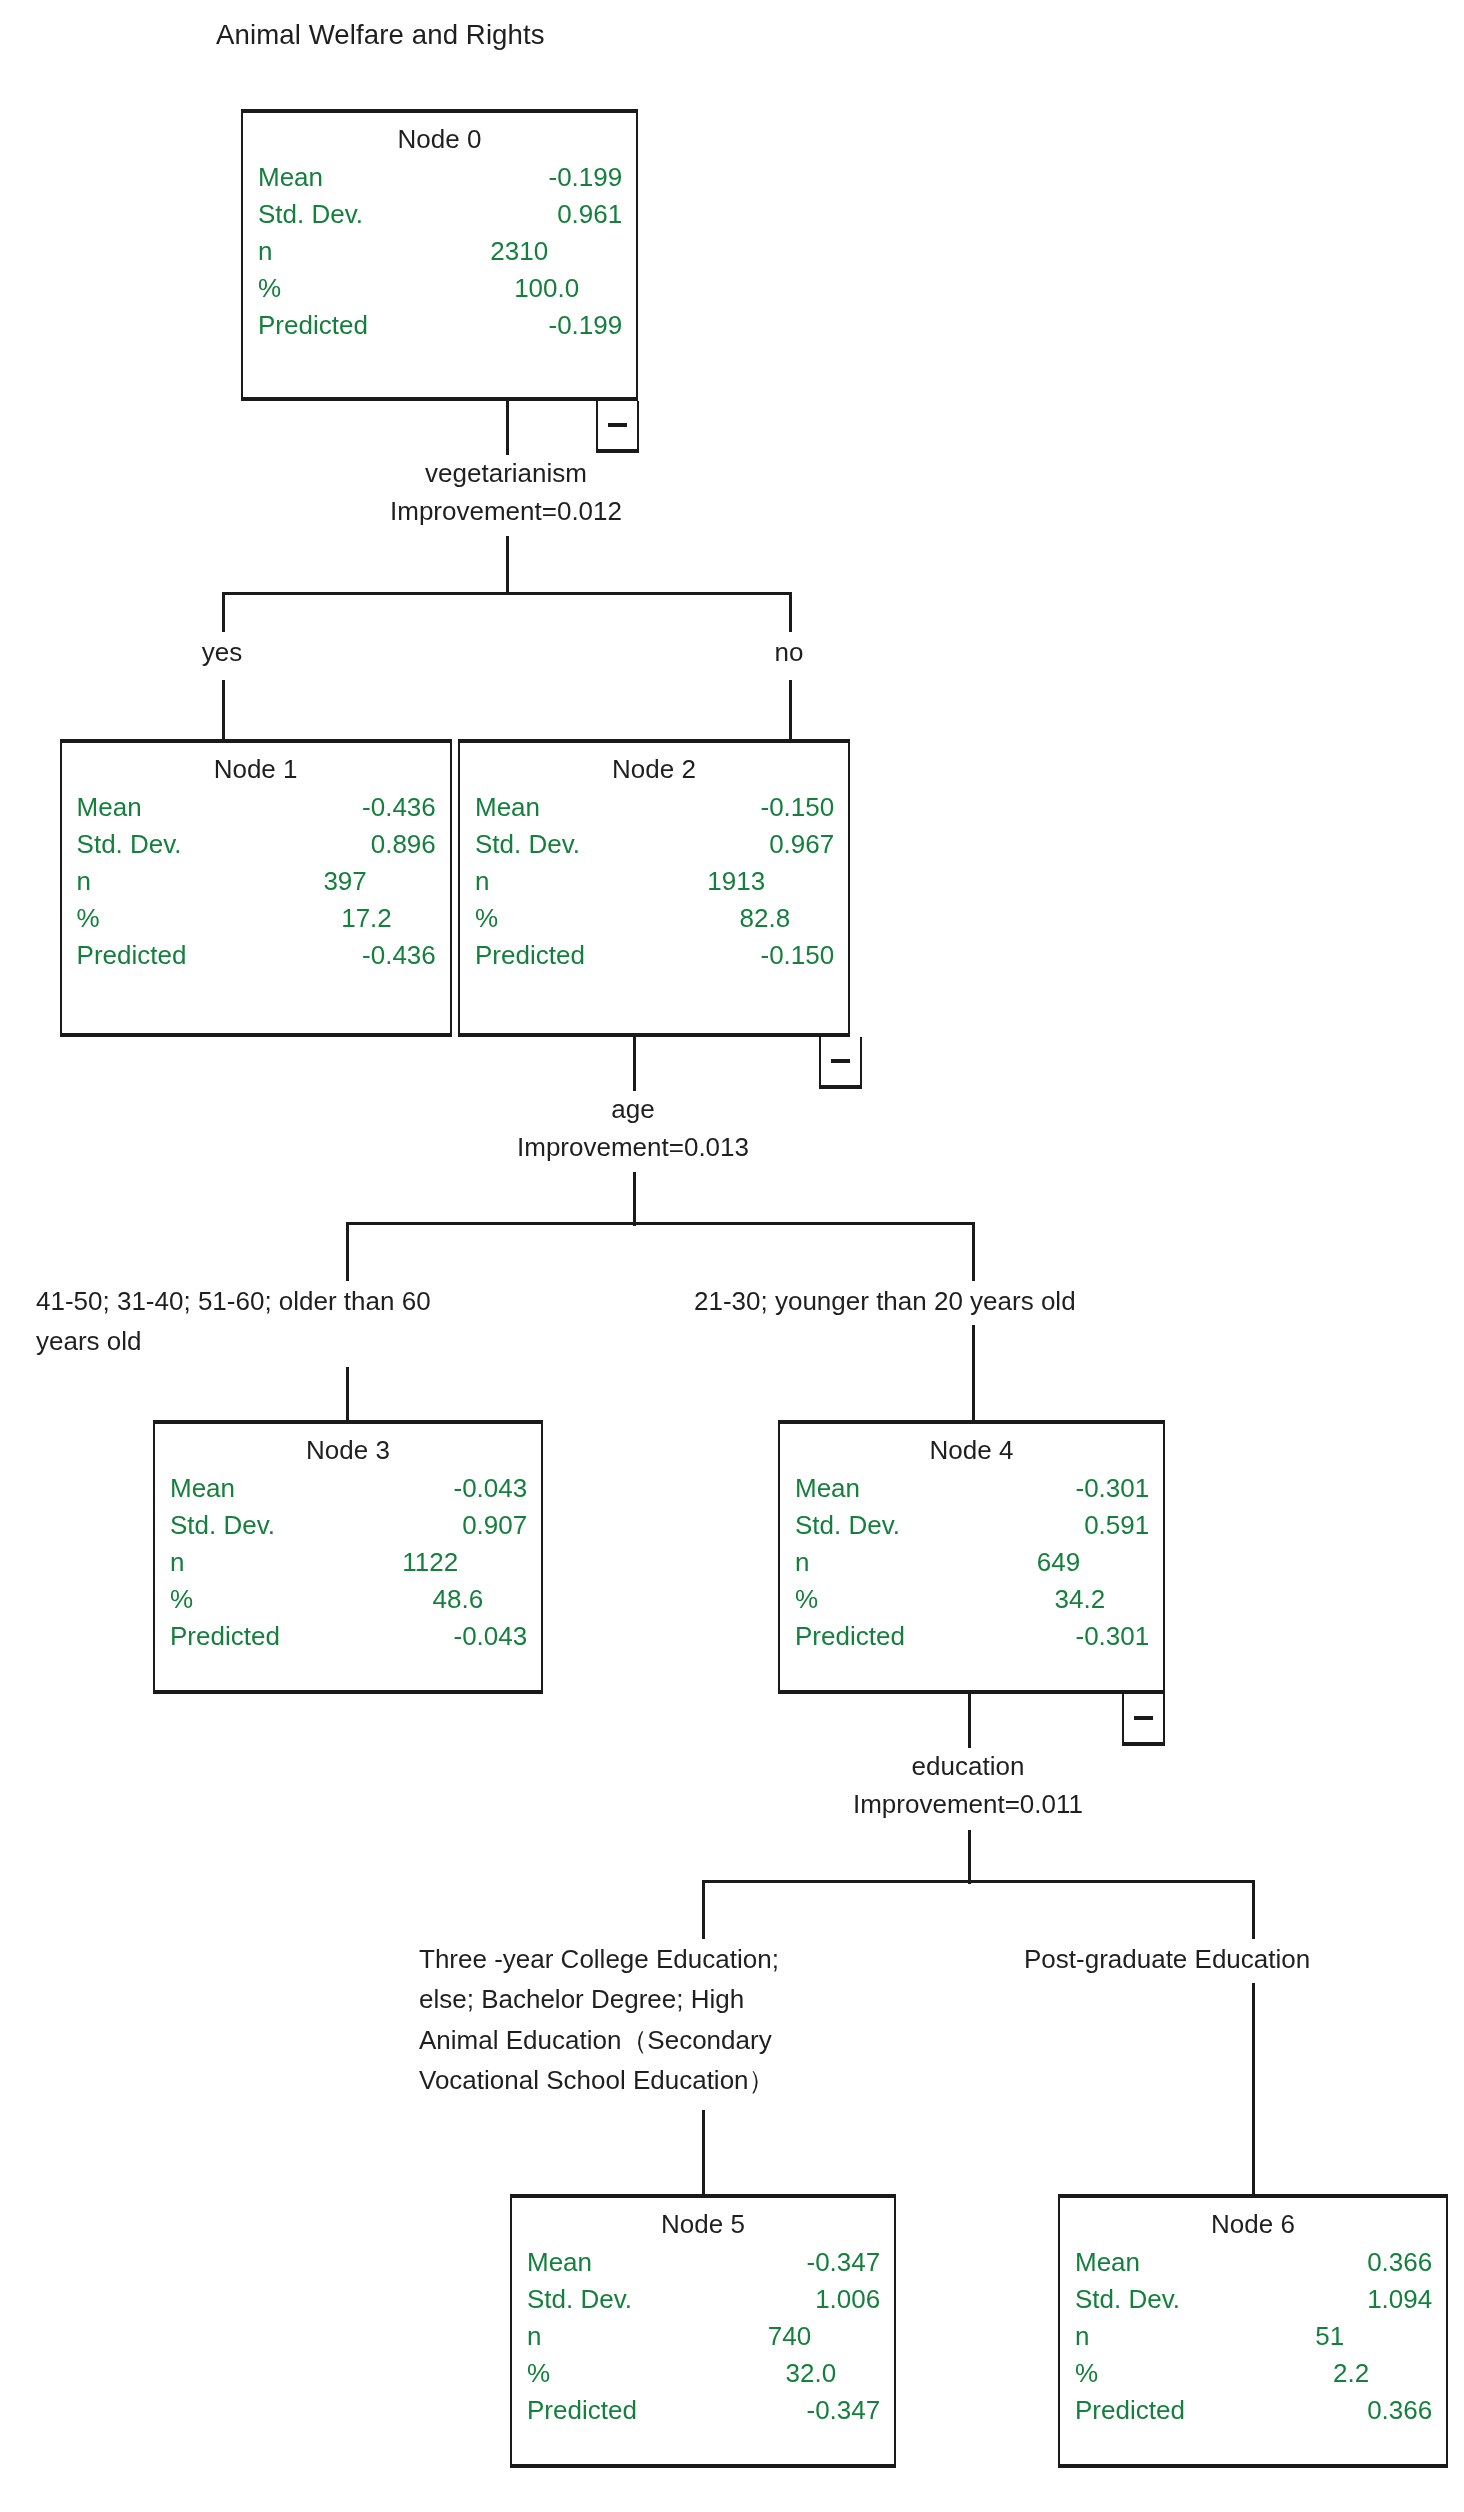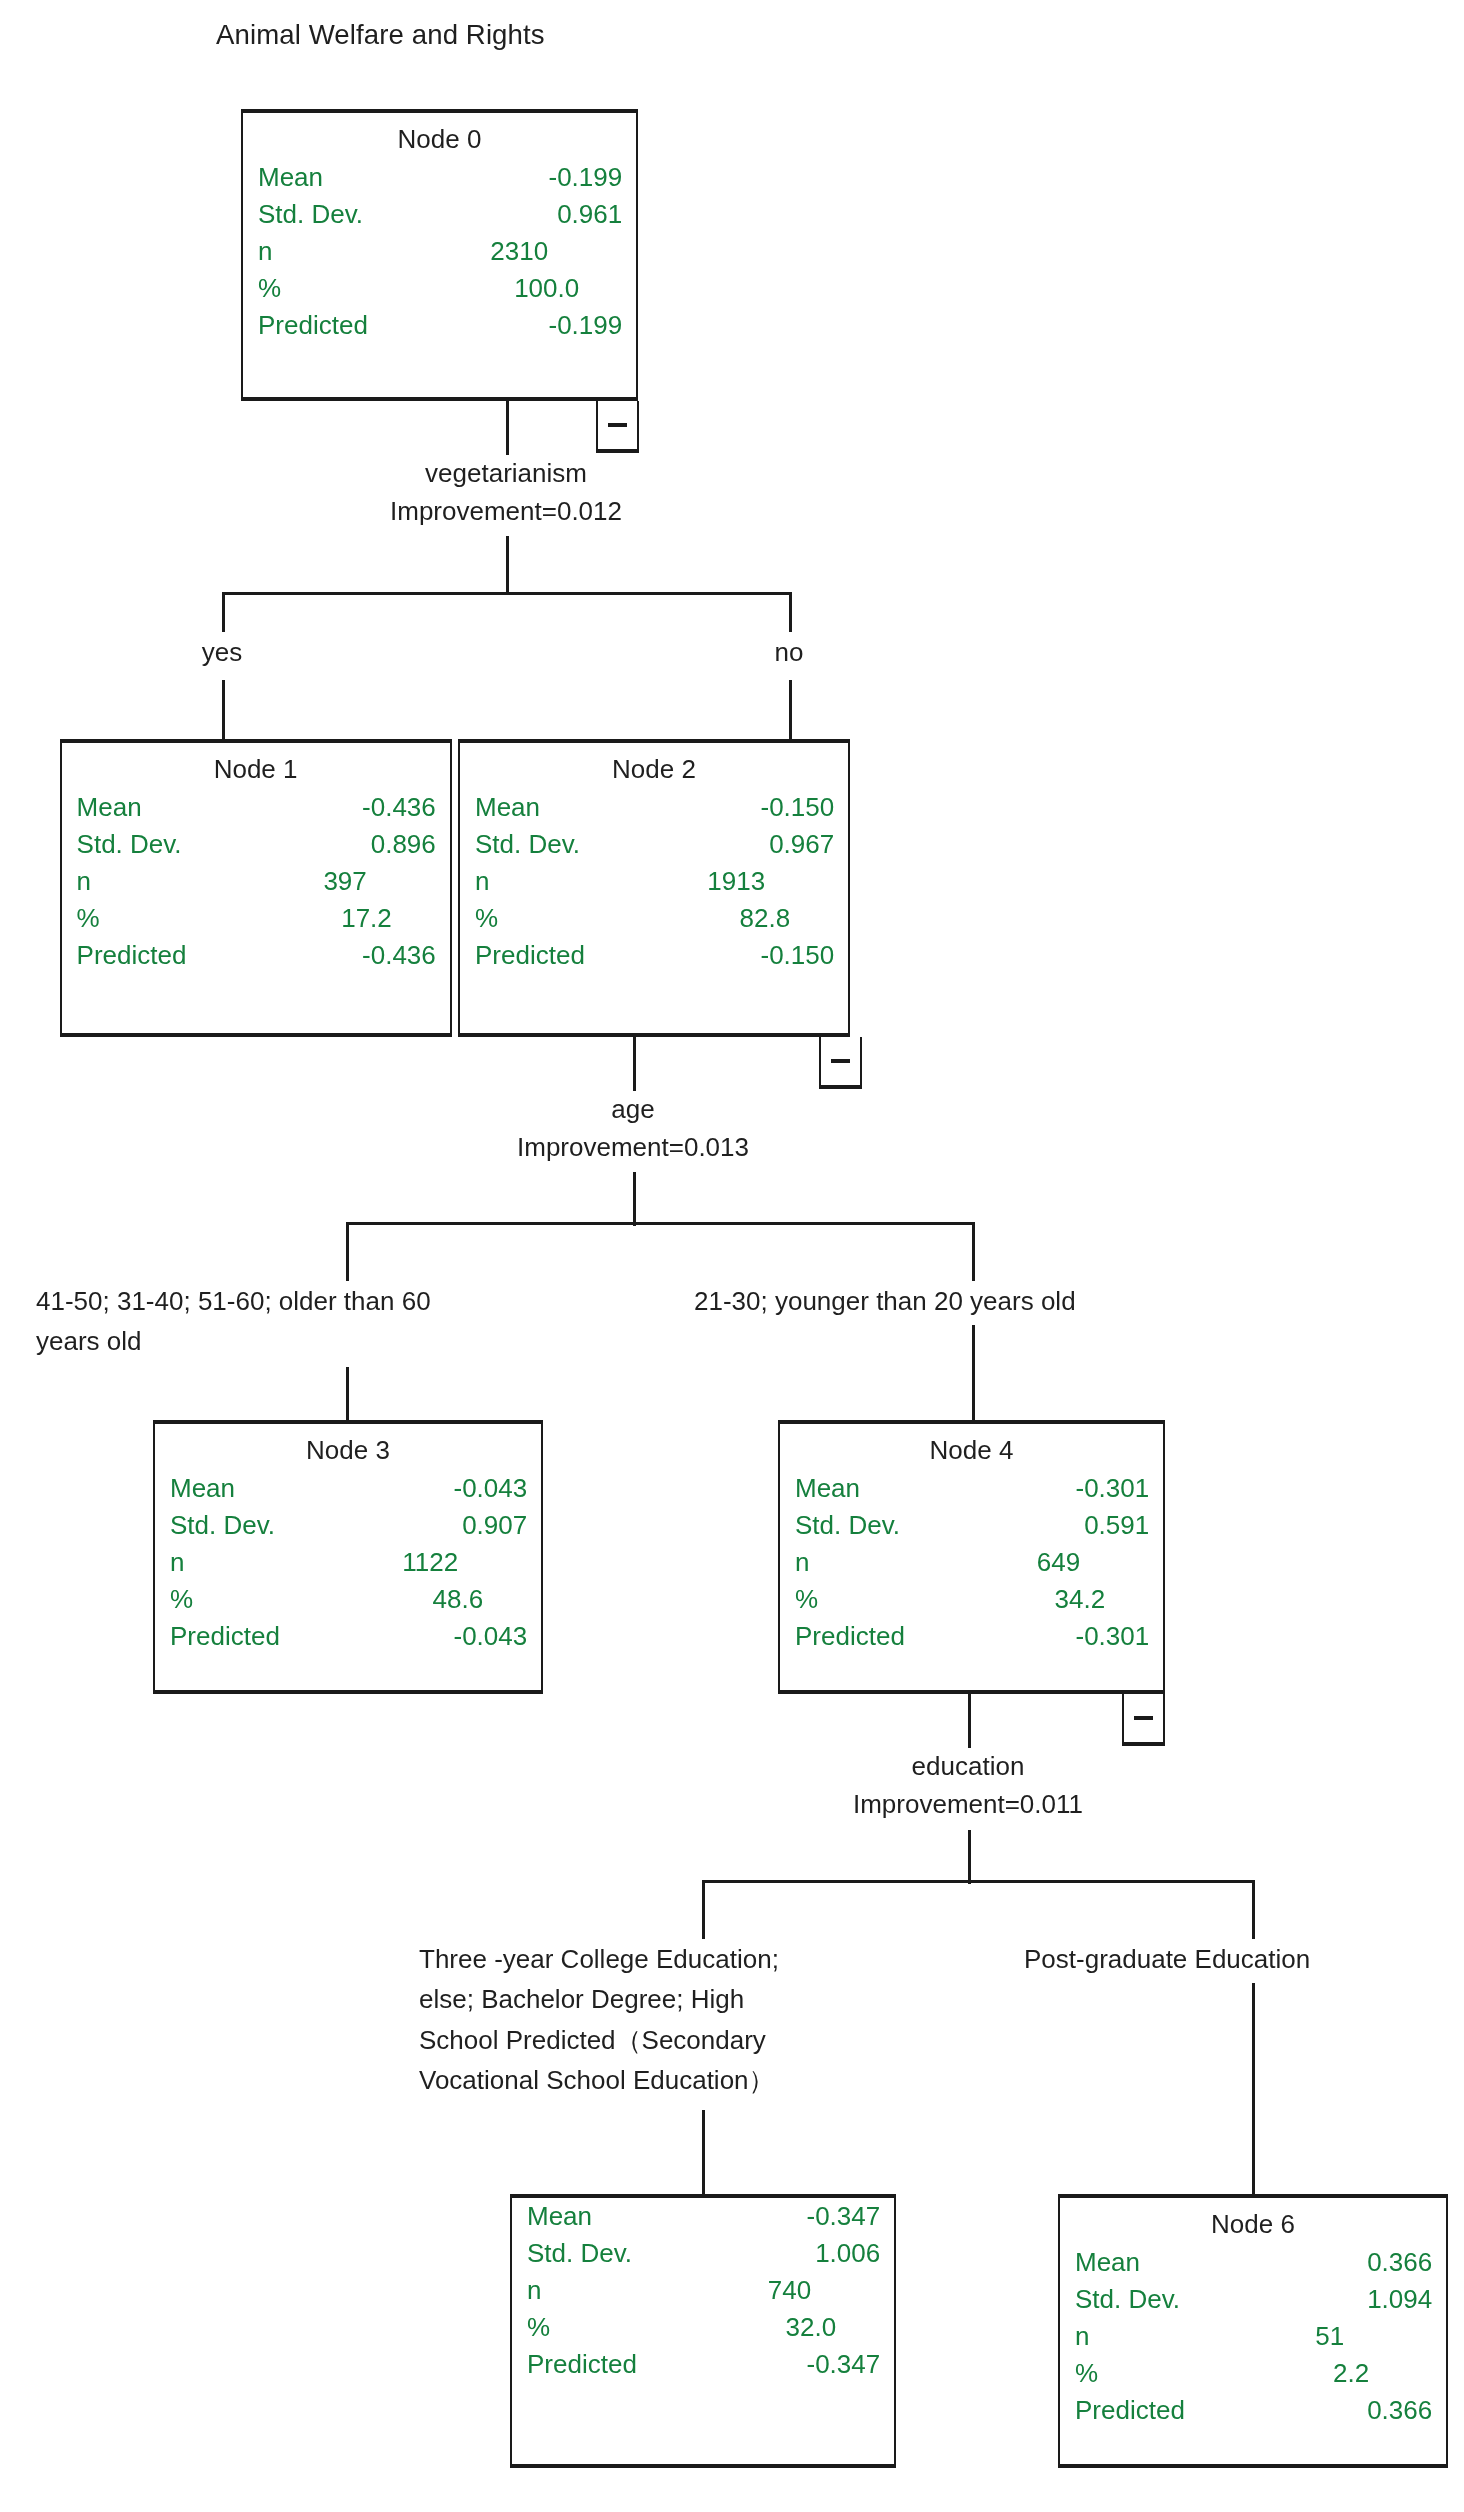--- a/index.html
+++ b/index.html
@@ -310,30 +310,31 @@
     <div>education</div>
     <div>Improvement=0.011</div>
   </div>
   <div class="vline" style="left:968px; top:1830px; height:54px;"></div>
   <div class="hline" style="left:702px; top:1880px; width:552px;"></div>
 
   <div class="vline" style="left:702px; top:1880px; height:66px;"></div>
   <div class="branch-label left" style="left:419px; top:1939px; width:565px;">
     <div>Three -year College Education;</div>
     <div>else; Bachelor Degree; High</div>
-    <div>School Predicted（Secondary</div>
+    <div>Animal Education（Secondary</div>
     <div>Vocational School Education）</div>
   </div>
   <div class="vline" style="left:702px; top:2110px; height:85px;"></div>
 
   <div class="vline" style="left:1252px; top:1880px; height:66px;"></div>
   <div class="branch-label left" style="left:1024px; top:1939px; width:441px;">Post-graduate Education</div>
   <div class="vline" style="left:1252px; top:1983px; height:212px;"></div>
 
   <div class="node-box" style="left:510px; top:2194px; width:386px; height:274px;">
+    <div class="node-title">Node 5</div>
     <div class="node-rows">
       <div class="node-row">
         <span class="k">Mean</span>
         <span class="v">-0.347</span>
       </div>
       <div class="node-row">
         <span class="k">Std. Dev.</span>
         <span class="v">1.006</span>
       </div>
       <div class="node-row">

